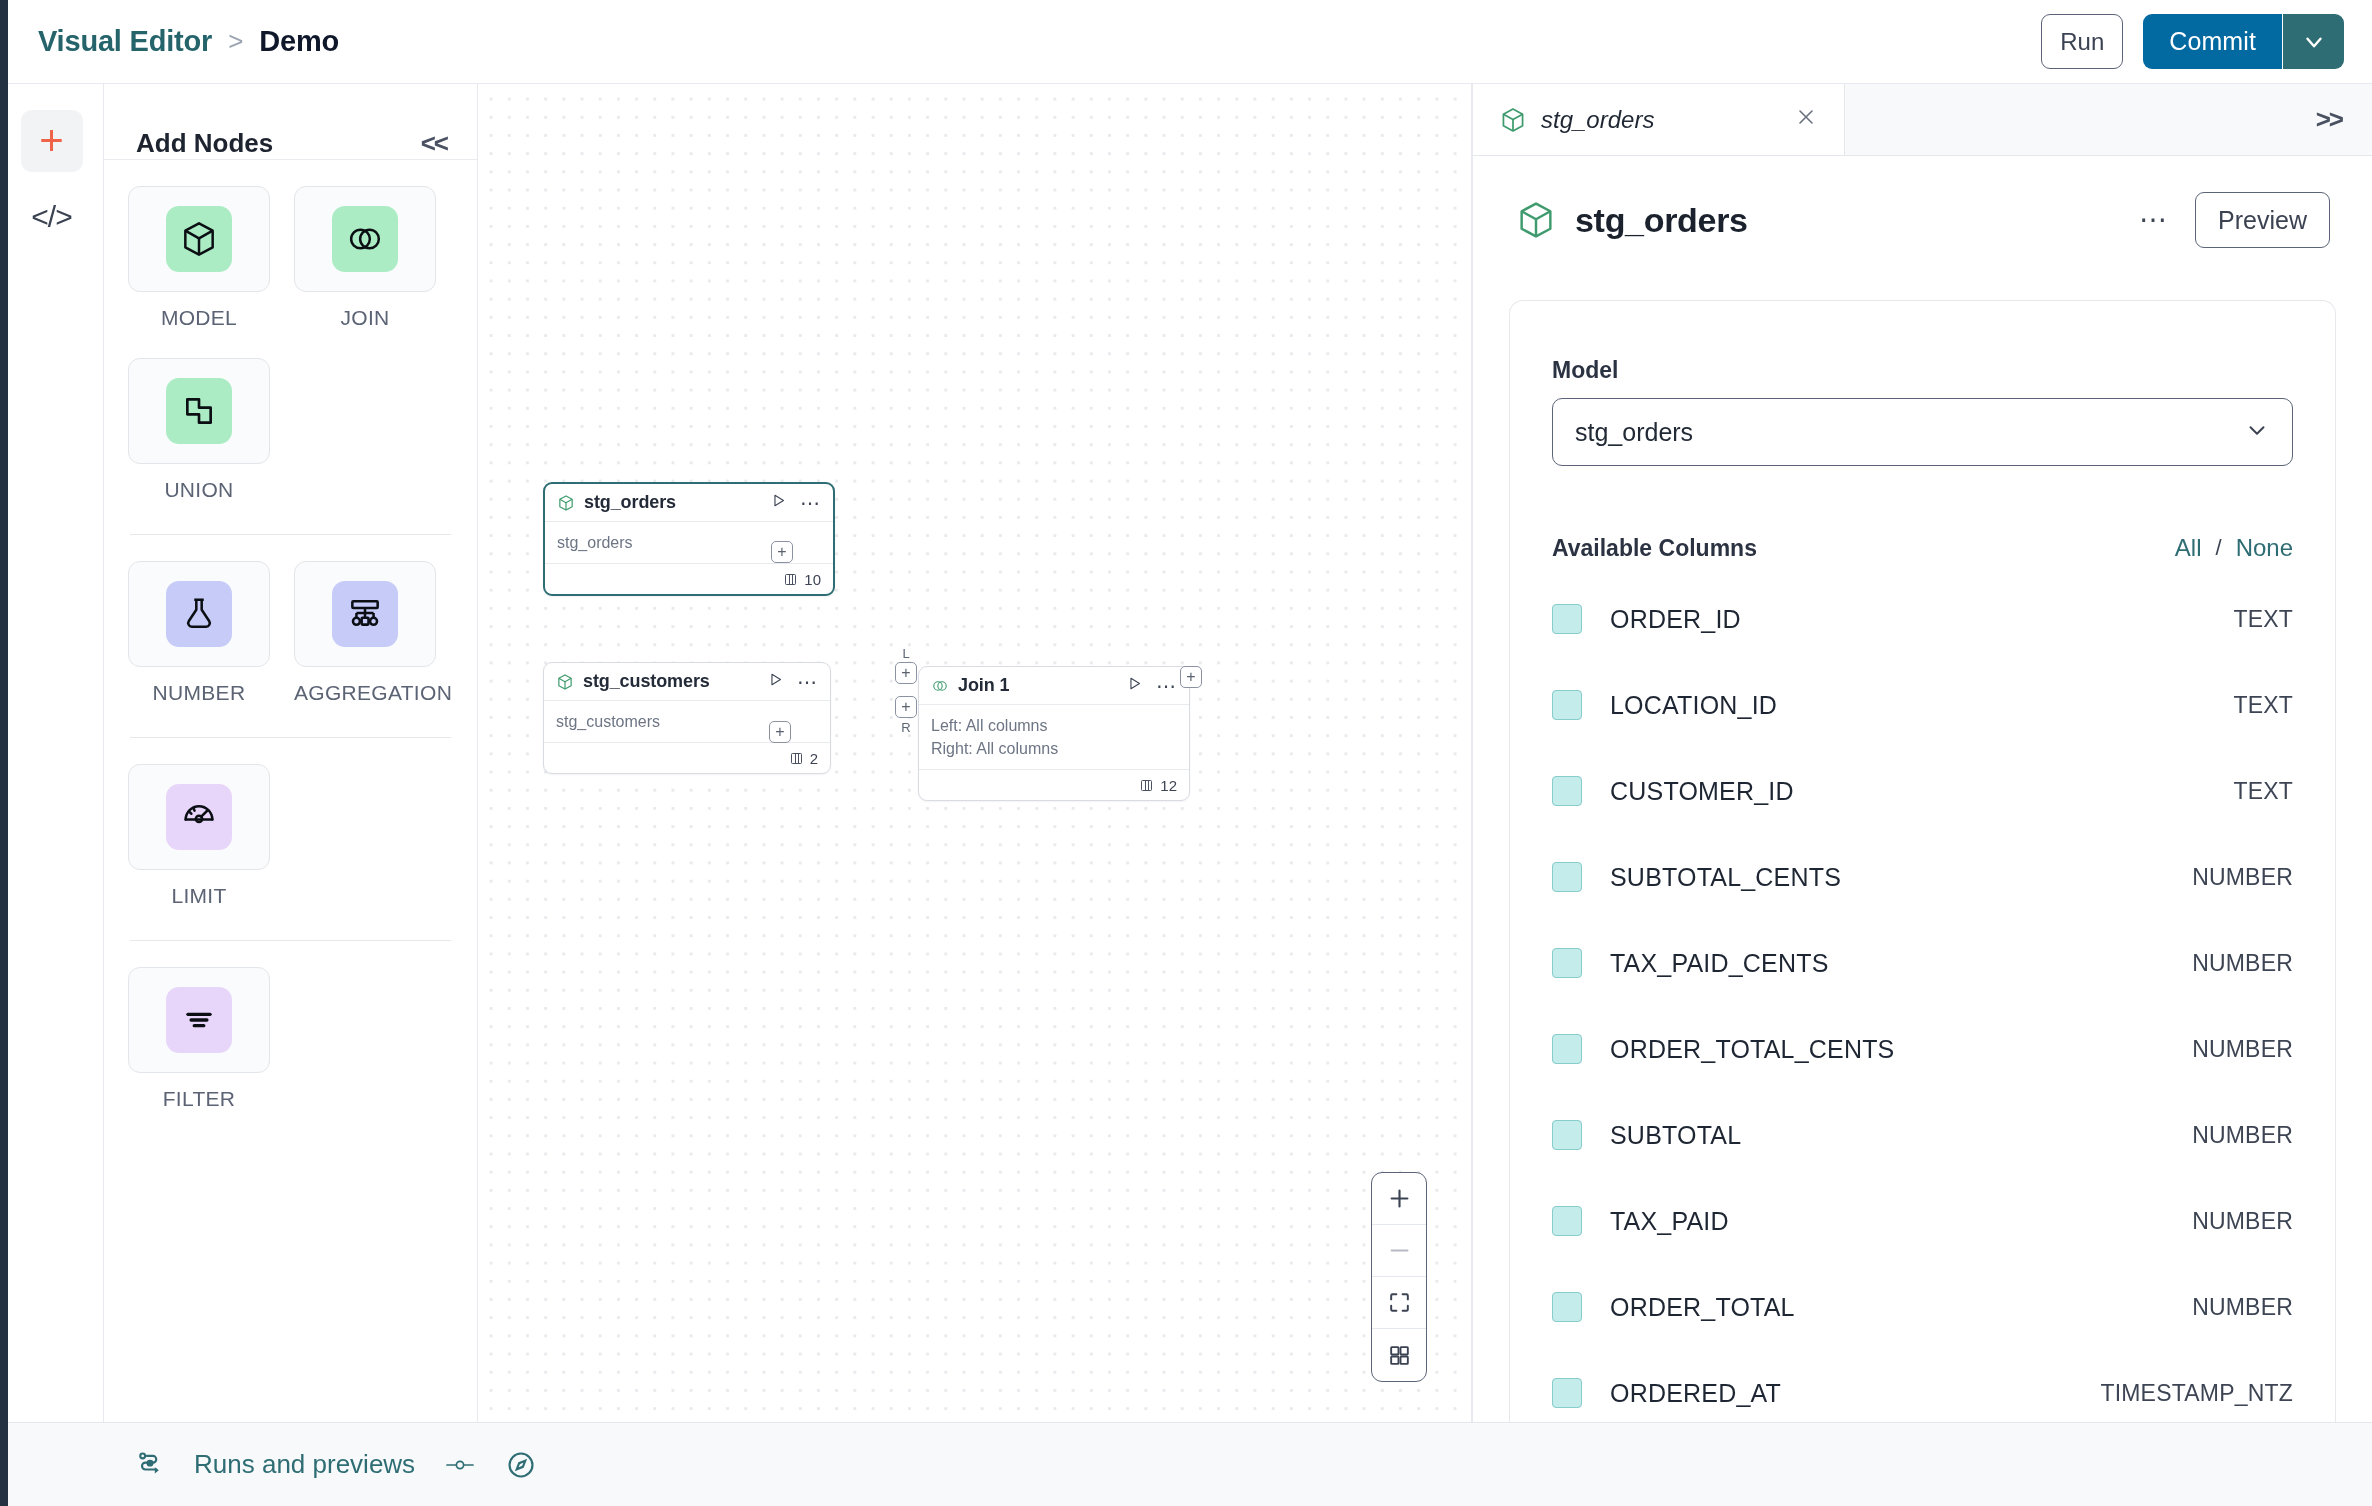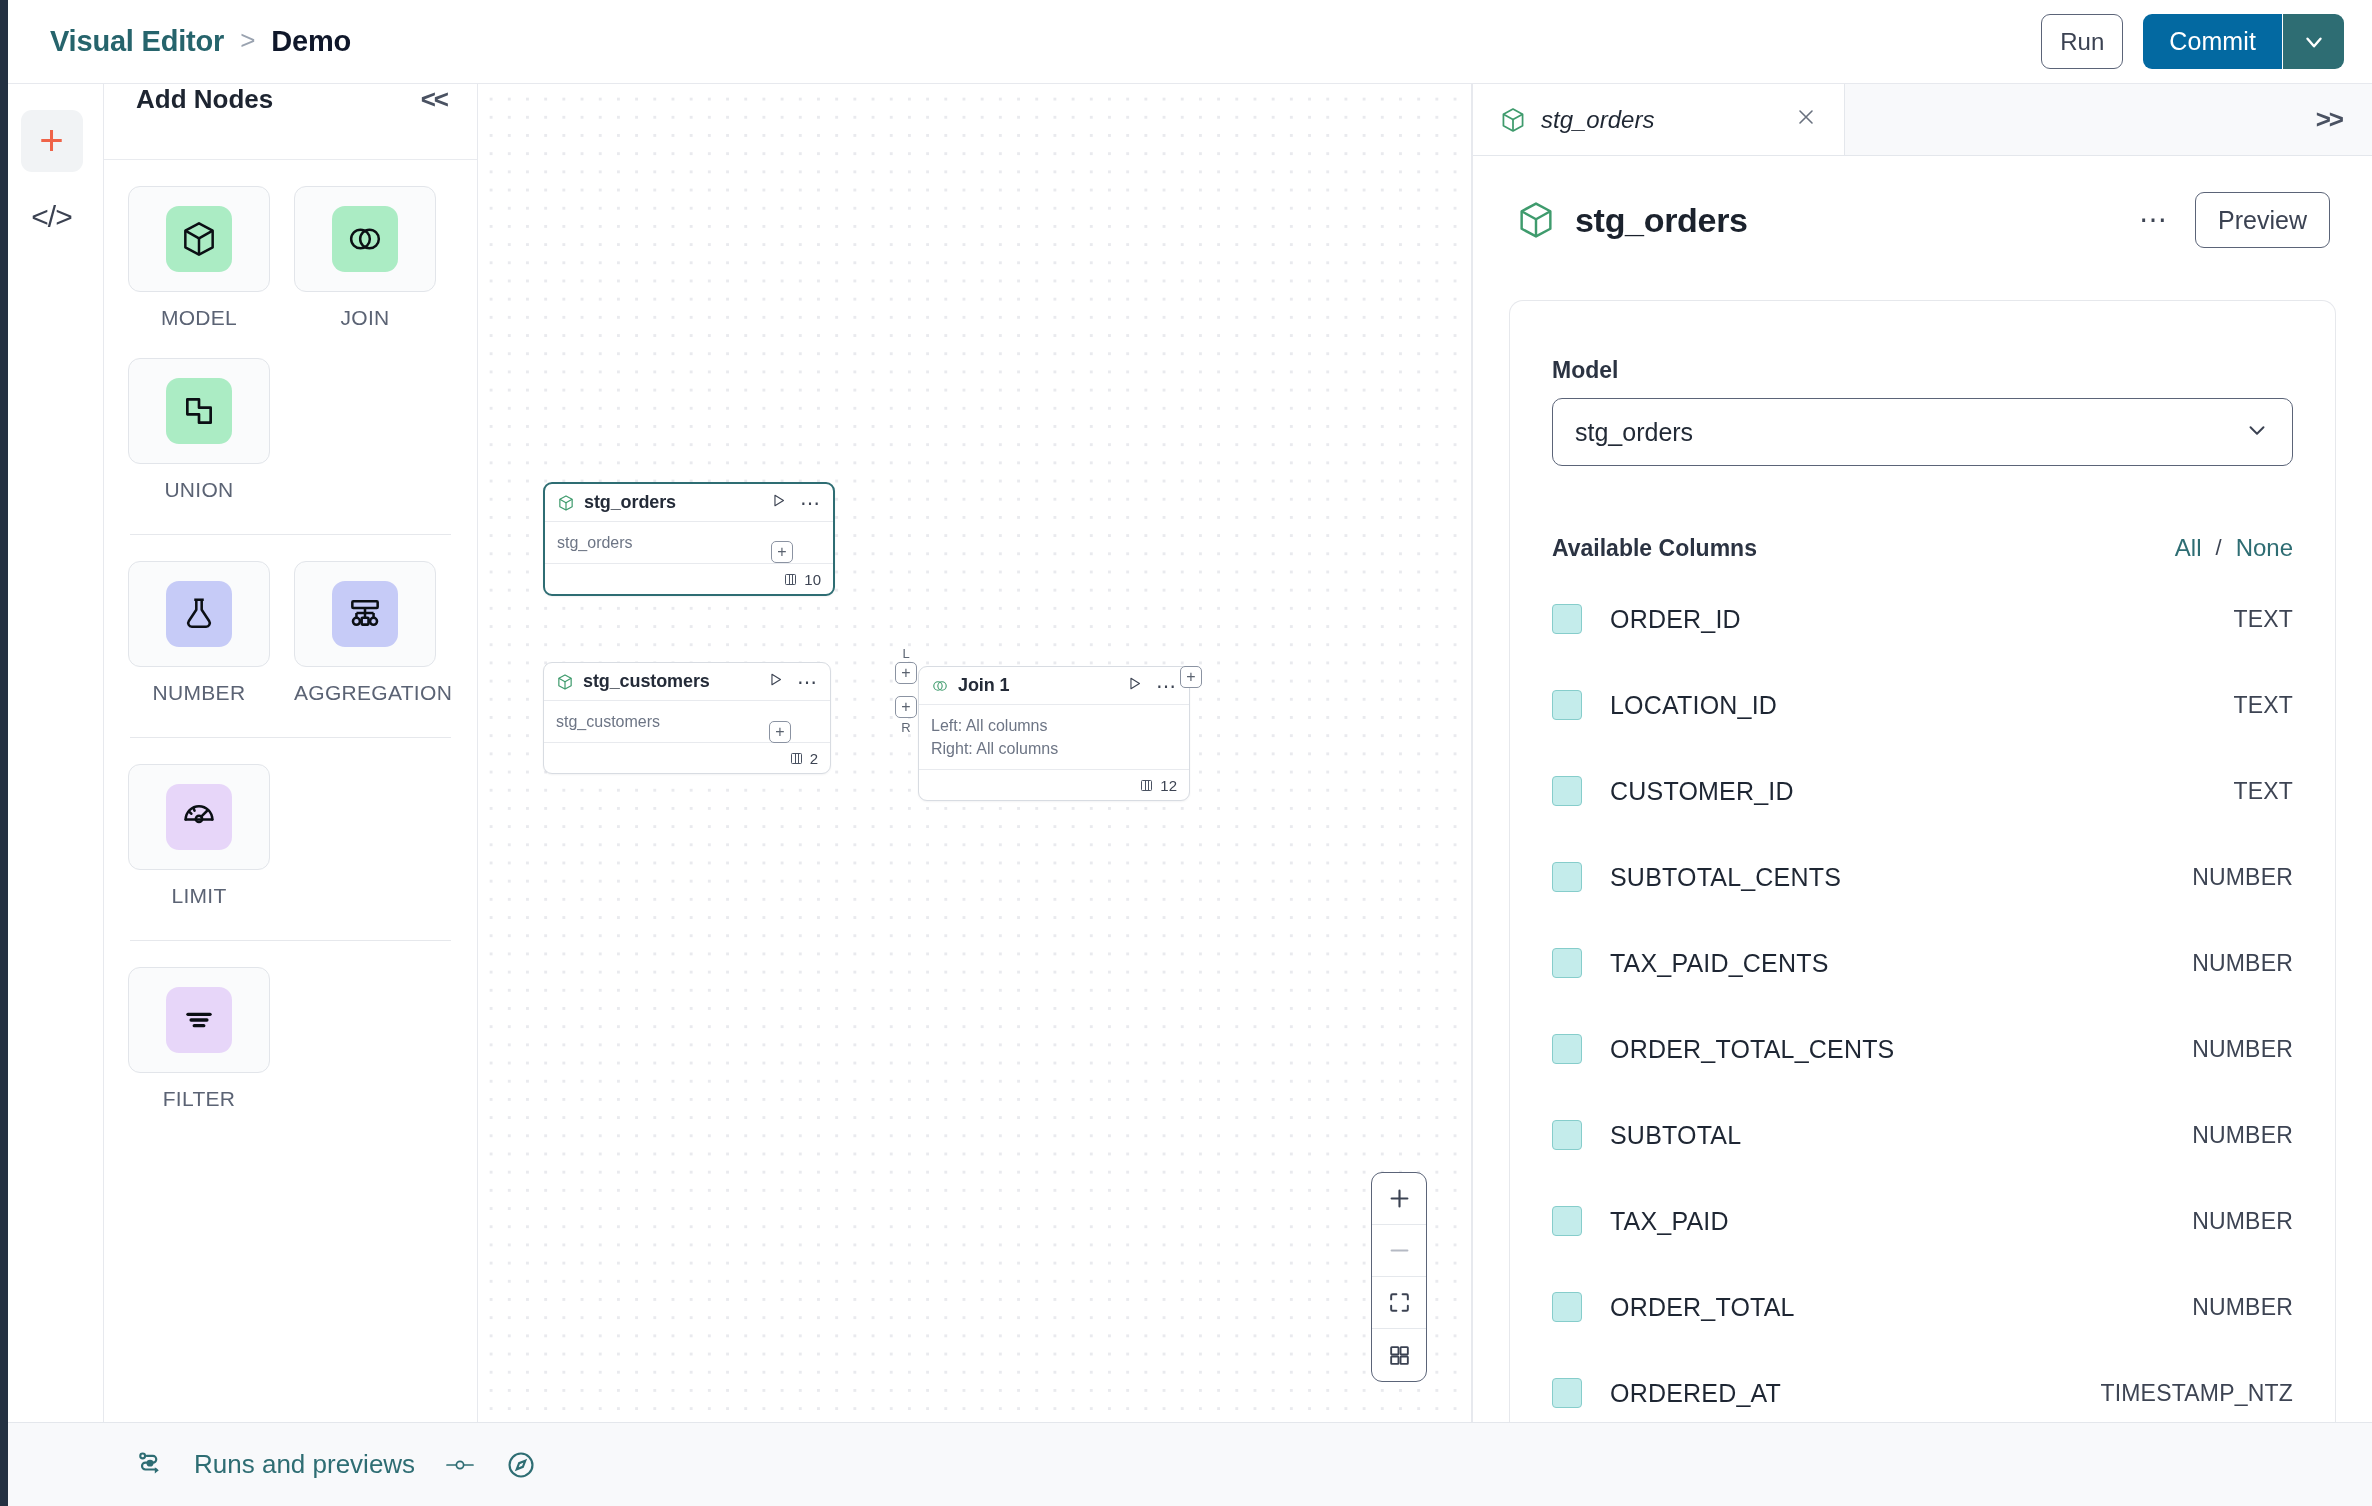--- a/index.html
+++ b/index.html
@@ -16,21 +16,21 @@
   .topbar {
     height: 84px; flex: 0 0 84px;
     display: flex; align-items: center;
     border-bottom: 1px solid #e7e9ee;
     background: #fff; position: relative; z-index: 30;
   }
   .rail-edge {
     position: absolute; left: 0; top: 0; width: 8px; height: 1506px;
     background: #243142; z-index: 60;
   }
-  .crumb-wrap { display: flex; padding-left: 50px; gap: 16px; }
+  .crumb-wrap { display: flex; align-items: center; padding-left: 38px; gap: 16px; }
   .crumb-root {
     color: #26646c; font-size: 29px; font-weight: 700; letter-spacing: -0.2px;
     cursor: pointer;
   }
   .crumb-sep { color: #9aa3b0; font-size: 26px; font-weight: 400; }
   .crumb-leaf { color: #0f172a; font-size: 29px; font-weight: 700; letter-spacing: -0.2px; }
 
   .topbar-actions {
     margin-left: auto; display: flex; align-items: flex-end; gap: 20px; padding-right: 28px;
   }
@@ -69,21 +69,21 @@
   .rail-btn.active { background: #f1f3f5; }
   .rail-plus { color: #ef6348; font-size: 42px; line-height: 1; font-weight: 300; }
   .rail-code { color: #3b4252; font-size: 30px; font-weight: 500; letter-spacing: -1px; }
 
   
   .palette {
     width: 374px; flex: 0 0 374px; background: #fff;
     border-right: 1px solid #e7e9ee; display: flex; flex-direction: column;
   }
   .palette-head {
-    height: 76px; flex: 0 0 76px; display: flex; align-items: flex-start;
+    height: 76px; flex: 0 0 76px; display: flex; align-items: flex-end;
     padding: 0 30px 0 32px; border-bottom: 1px solid #e9ebef;
   }
   .palette-title { font-size: 26px; font-weight: 700; color: #1d2430; }
   .palette-collapse {
     margin-left: auto; color: #4a5262; font-size: 26px; font-weight: 600; cursor: pointer;
     letter-spacing: -2px;
   }
   .palette-body { padding: 26px 24px 0 24px; }
   .pal-grid { display: flex; flex-wrap: wrap; gap: 0 24px; }
   .pal-cell { width: 142px; margin-bottom: 6px; }

